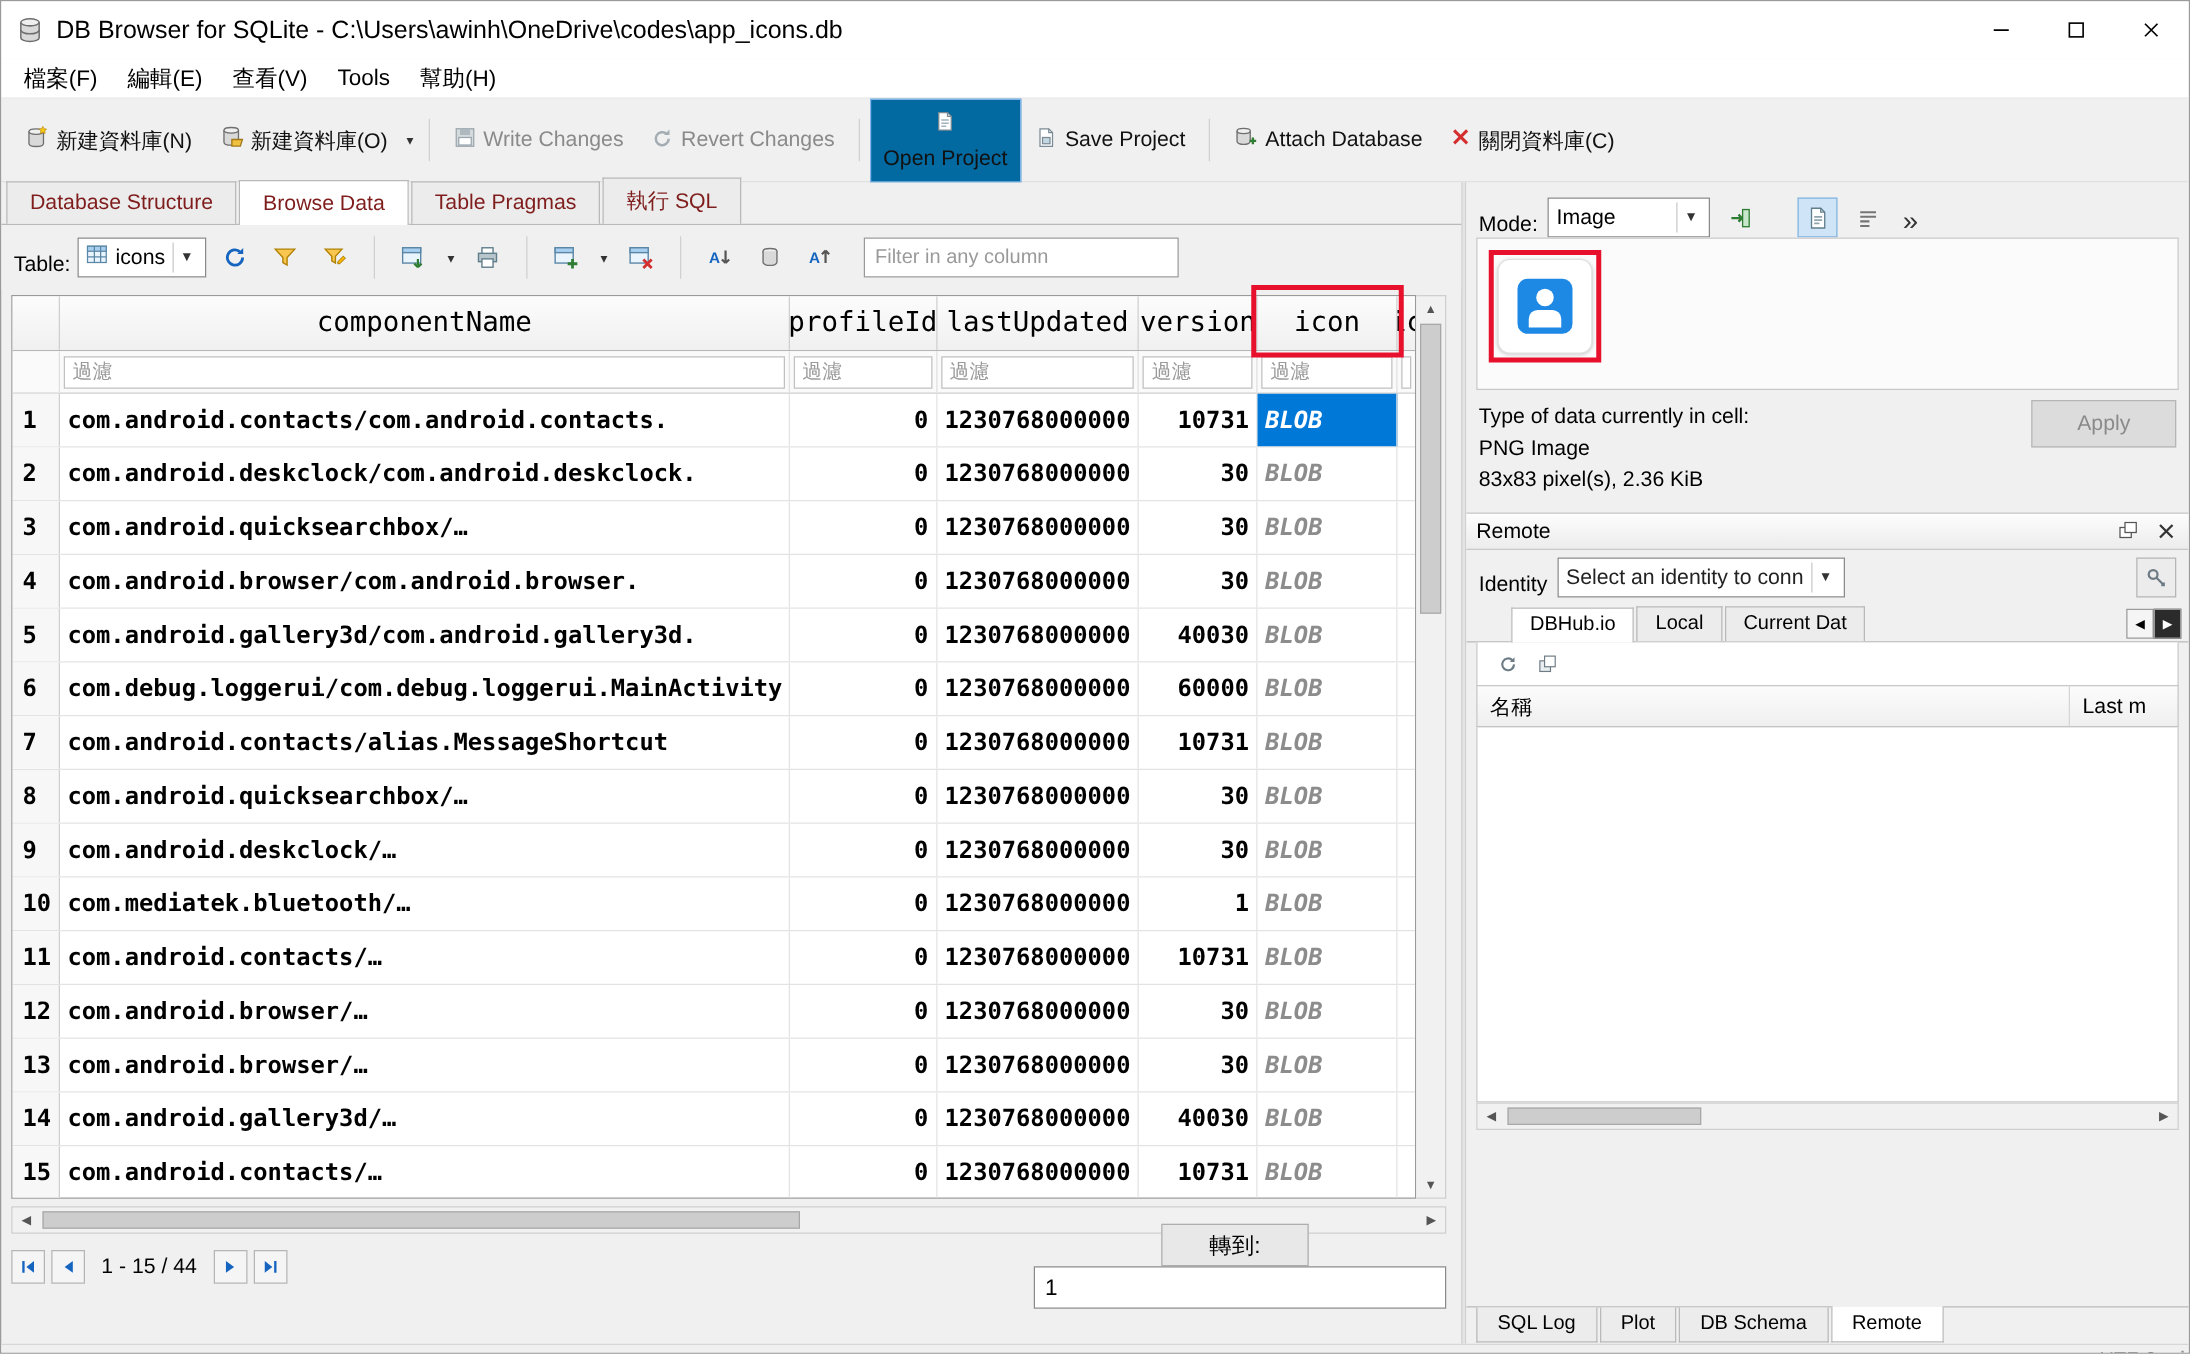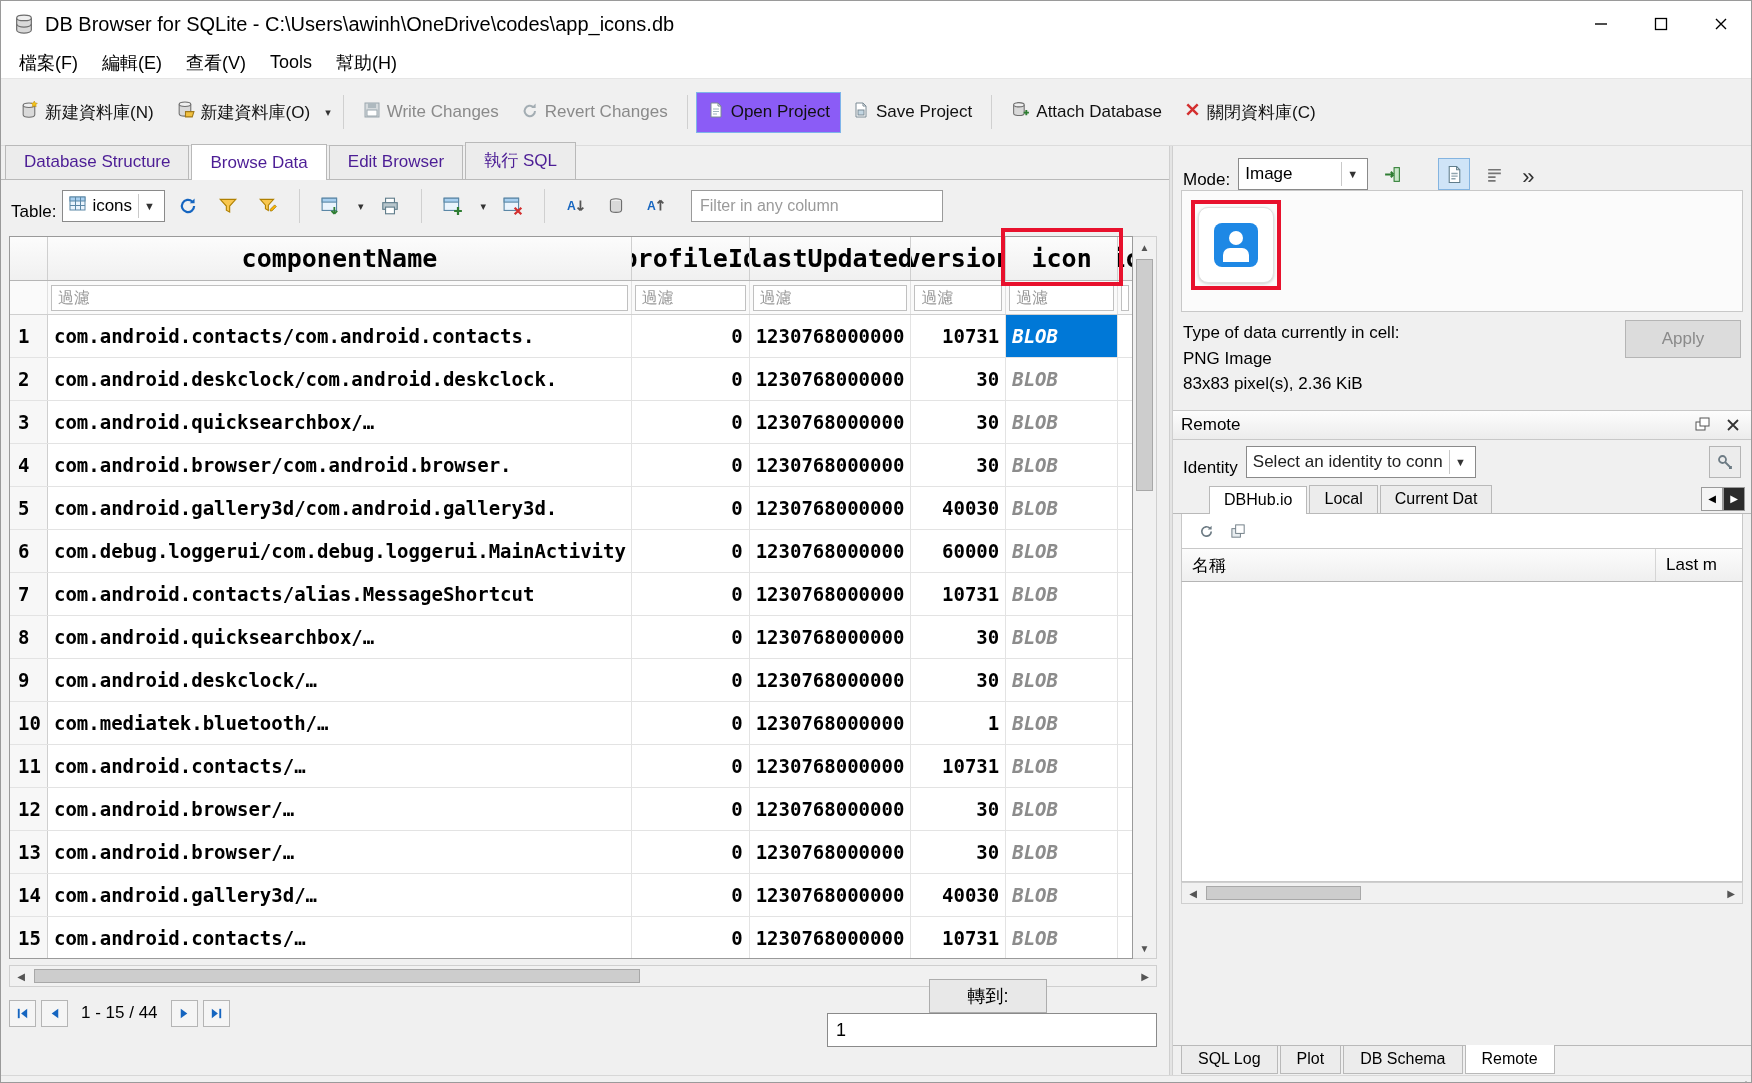--- a/index.html
+++ b/index.html
@@ -14,50 +14,50 @@
   .win-btn { width:60px; height:100%; display:flex; align-items:center; justify-content:center; cursor:pointer; }
 
   
   .menubar { height:32px; background:#ffffff; display:flex; align-items:center; padding-left:6px; border-bottom:1px solid #e5e5e5; }
   .menu-item { font-size:18px; padding:4px 12px; color:#000; cursor:pointer; }
 
   
   .toolbar { height:67px; background:#f0f0f0; display:flex; align-items:center; padding:0 8px; border-bottom:1px solid #dcdcdc; }
   .tbtn { display:flex; align-items:center; gap:6px; font-size:17px; padding:8px 10px; color:#111; cursor:pointer; border:1px solid transparent; }
   .tbtn.disabled { color:#8a8a8a; }
-  .tbtn.highlight { background:#8b5cf6; border:1px solid #7eb4ea; }
+  .tbtn.highlight { background:#0369a1; border:1px solid #7eb4ea;flex-direction:column; }
   .tsep { width:1px; height:34px; background:#d0d0d0; margin:0 8px; }
   .caret { font-size:11px; color:#333; padding:0 4px; cursor:pointer; }
 
   
   .main { display:flex; height:929px; }
   .left { width:1168px; position:relative; display:flex; flex-direction:column; }
   .splitter { width:4px; background:#e4e4e4; border-left:1px solid #cfcfcf; border-right:1px solid #cfcfcf; cursor:col-resize; }
   .right { flex:1; display:flex; flex-direction:column; background:#f0f0f0; overflow:hidden; }
 
   
   .doc-tabs { height:34px; display:flex; align-items:flex-end; padding-left:4px; border-bottom:1px solid #b9b9b9; background:#f0f0f0; }
-  .doc-tab { font-size:17px; padding:6px 18px 7px; border:1px solid #b9b9b9; border-bottom:none; background:#ececec; color:#4c1d95; margin-right:2px; cursor:pointer; }
+  .doc-tab { font-size:17px; padding:6px 18px 7px; border:1px solid #b9b9b9; border-bottom:none; background:#ececec; color:#7f1d1d; margin-right:2px; cursor:pointer; }
   .doc-tab.active { background:#fff; position:relative; top:1px; padding-top:8px; }
 
   
   .browse-bar { height:52px; display:flex; align-items:center; gap:6px; padding:0 10px; background:#f0f0f0; }
   .lbl { font-size:17px; color:#000;margin-top:12px; }
   .combo { display:flex; align-items:center; gap:6px; background:#fff; border:1px solid #8a8a8a; height:32px; padding:0 4px 0 6px; font-size:17px; cursor:pointer; }
   .combo .arrow { border-left:1px solid #c9c9c9; padding:6px 5px; font-size:11px; color:#333; }
   .ibtn { width:34px; height:34px; display:flex; align-items:center; justify-content:center; border:1px solid transparent; cursor:pointer; position:relative; }
   .filter-input { margin-left:12px; width:252px; height:32px; border:1px solid #9a9a9a; font-size:16px; padding:0 8px; font-family:"Liberation Sans", sans-serif; color:#222; }
   .filter-input::placeholder { color:#9a9a9a; }
 
   
   .grid-area { display:flex; margin:4px 0 0 8px; height:723px; }
   .grid { border:1px solid #9a9a9a; background:#fff; width:1124px; overflow:hidden; }
   .ghead, .gfilter, .grow { display:flex; }
   .ghead { height:44px; background:linear-gradient(#fcfcfc,#f0f0f0); border-bottom:1px solid #b5b5b5; }
-  .hcell { font-family:"DejaVu Sans Mono", monospace; font-weight:bold; font-size:25px; display:flex; align-items:center; justify-content:center; border-right:1px solid #cfcfcf; overflow:hidden; white-space:nowrap; cursor:pointer; }
+  .hcell { font-family:"DejaVu Sans Mono", monospace; font-weight:normal; font-size:22px; display:flex; align-items:center; justify-content:center; border-right:1px solid #cfcfcf; overflow:hidden; white-space:nowrap; cursor:pointer; }
   .gfilter { height:34px; border-bottom:1px solid #cfcfcf; background:#fafafa; }
   .fcell { display:flex; align-items:center; border-right:1px solid #e0e0e0; padding:3px; overflow:hidden; }
   .fbox { flex:1; height:26px; border:1px solid #c0c0c0; background:#fff; color:#9a9a9a; font-size:16px; line-height:24px; padding-left:6px; white-space:nowrap; overflow:hidden; }
   .grow { height:43px; border-bottom:1px solid #e3e3e3; }
   .gcell { font-family:"DejaVu Sans Mono", monospace; font-weight:bold; font-size:19px; line-height:42px; white-space:nowrap; overflow:hidden; border-right:1px solid #e3e3e3; padding:0 6px; color:#000; }
   .num { background:#f7f7f7; color:#000; padding-left:8px; border-right:1px solid #cfcfcf; }
   .rnum { text-align:right; }
   .blob { font-style:italic; color:#8c8c8c; }
   .blob.selected { background:#0078d7; color:#fff; }
   .c-num { width:38px; }  .c-comp { width:585px; } .c-prof { width:118px; }
@@ -238,21 +238,21 @@
     </div>
   </div>
 
   <div class="main">
 
     <div class="left">
 
       <div class="doc-tabs">
         <div class="doc-tab">Database Structure</div>
         <div class="doc-tab active">Browse Data</div>
-        <div class="doc-tab">Edit Browser</div>
+        <div class="doc-tab">Table Pragmas</div>
         <div class="doc-tab">執行 SQL</div>
       </div>
 
       <div class="browse-bar">
         <span class="lbl">Table:</span>
         <div class="combo">
           <span><svg width="17" height="17" viewBox="0 0 17 17">
                 <rect x="1" y="2" width="15" height="13" fill="#eaf4fd" stroke="#5b87a6"></rect>
                 <rect x="1" y="2" width="15" height="4" fill="#a8cfef" stroke="#5b87a6"></rect>
                 <path d="M6.5 2v13M11.5 2v13M1 10.5h15" stroke="#5b87a6"></path>

